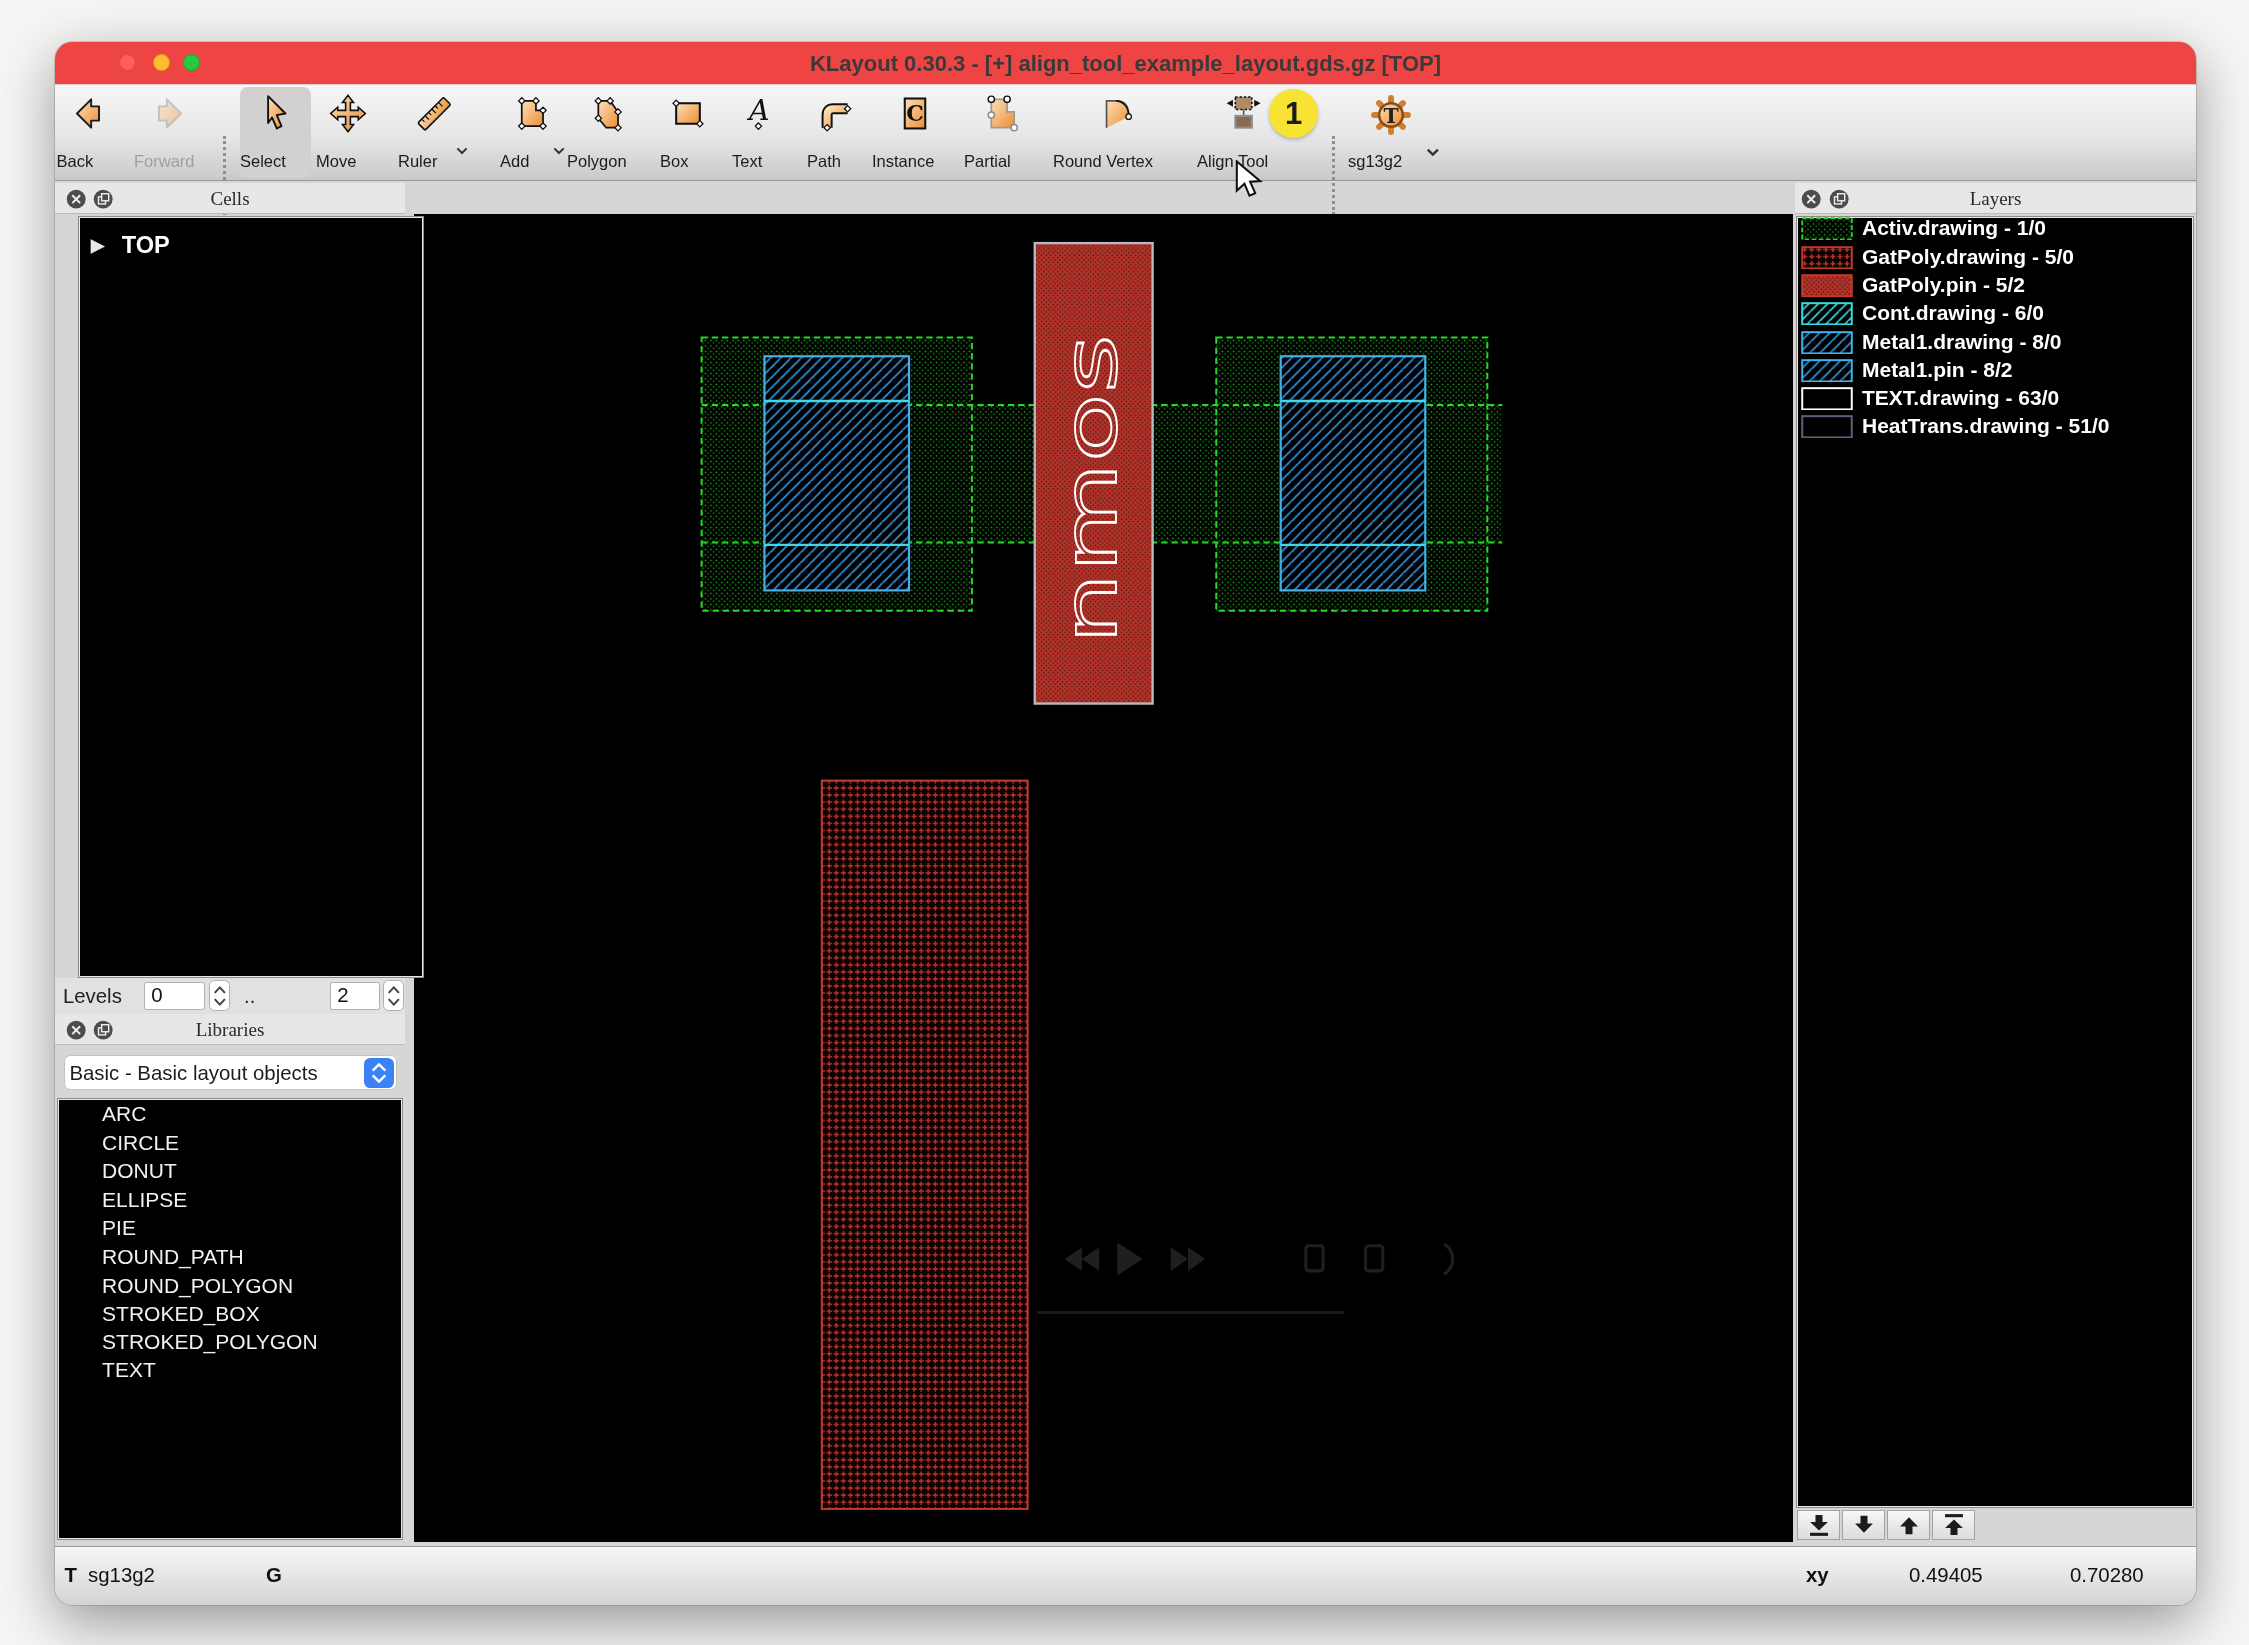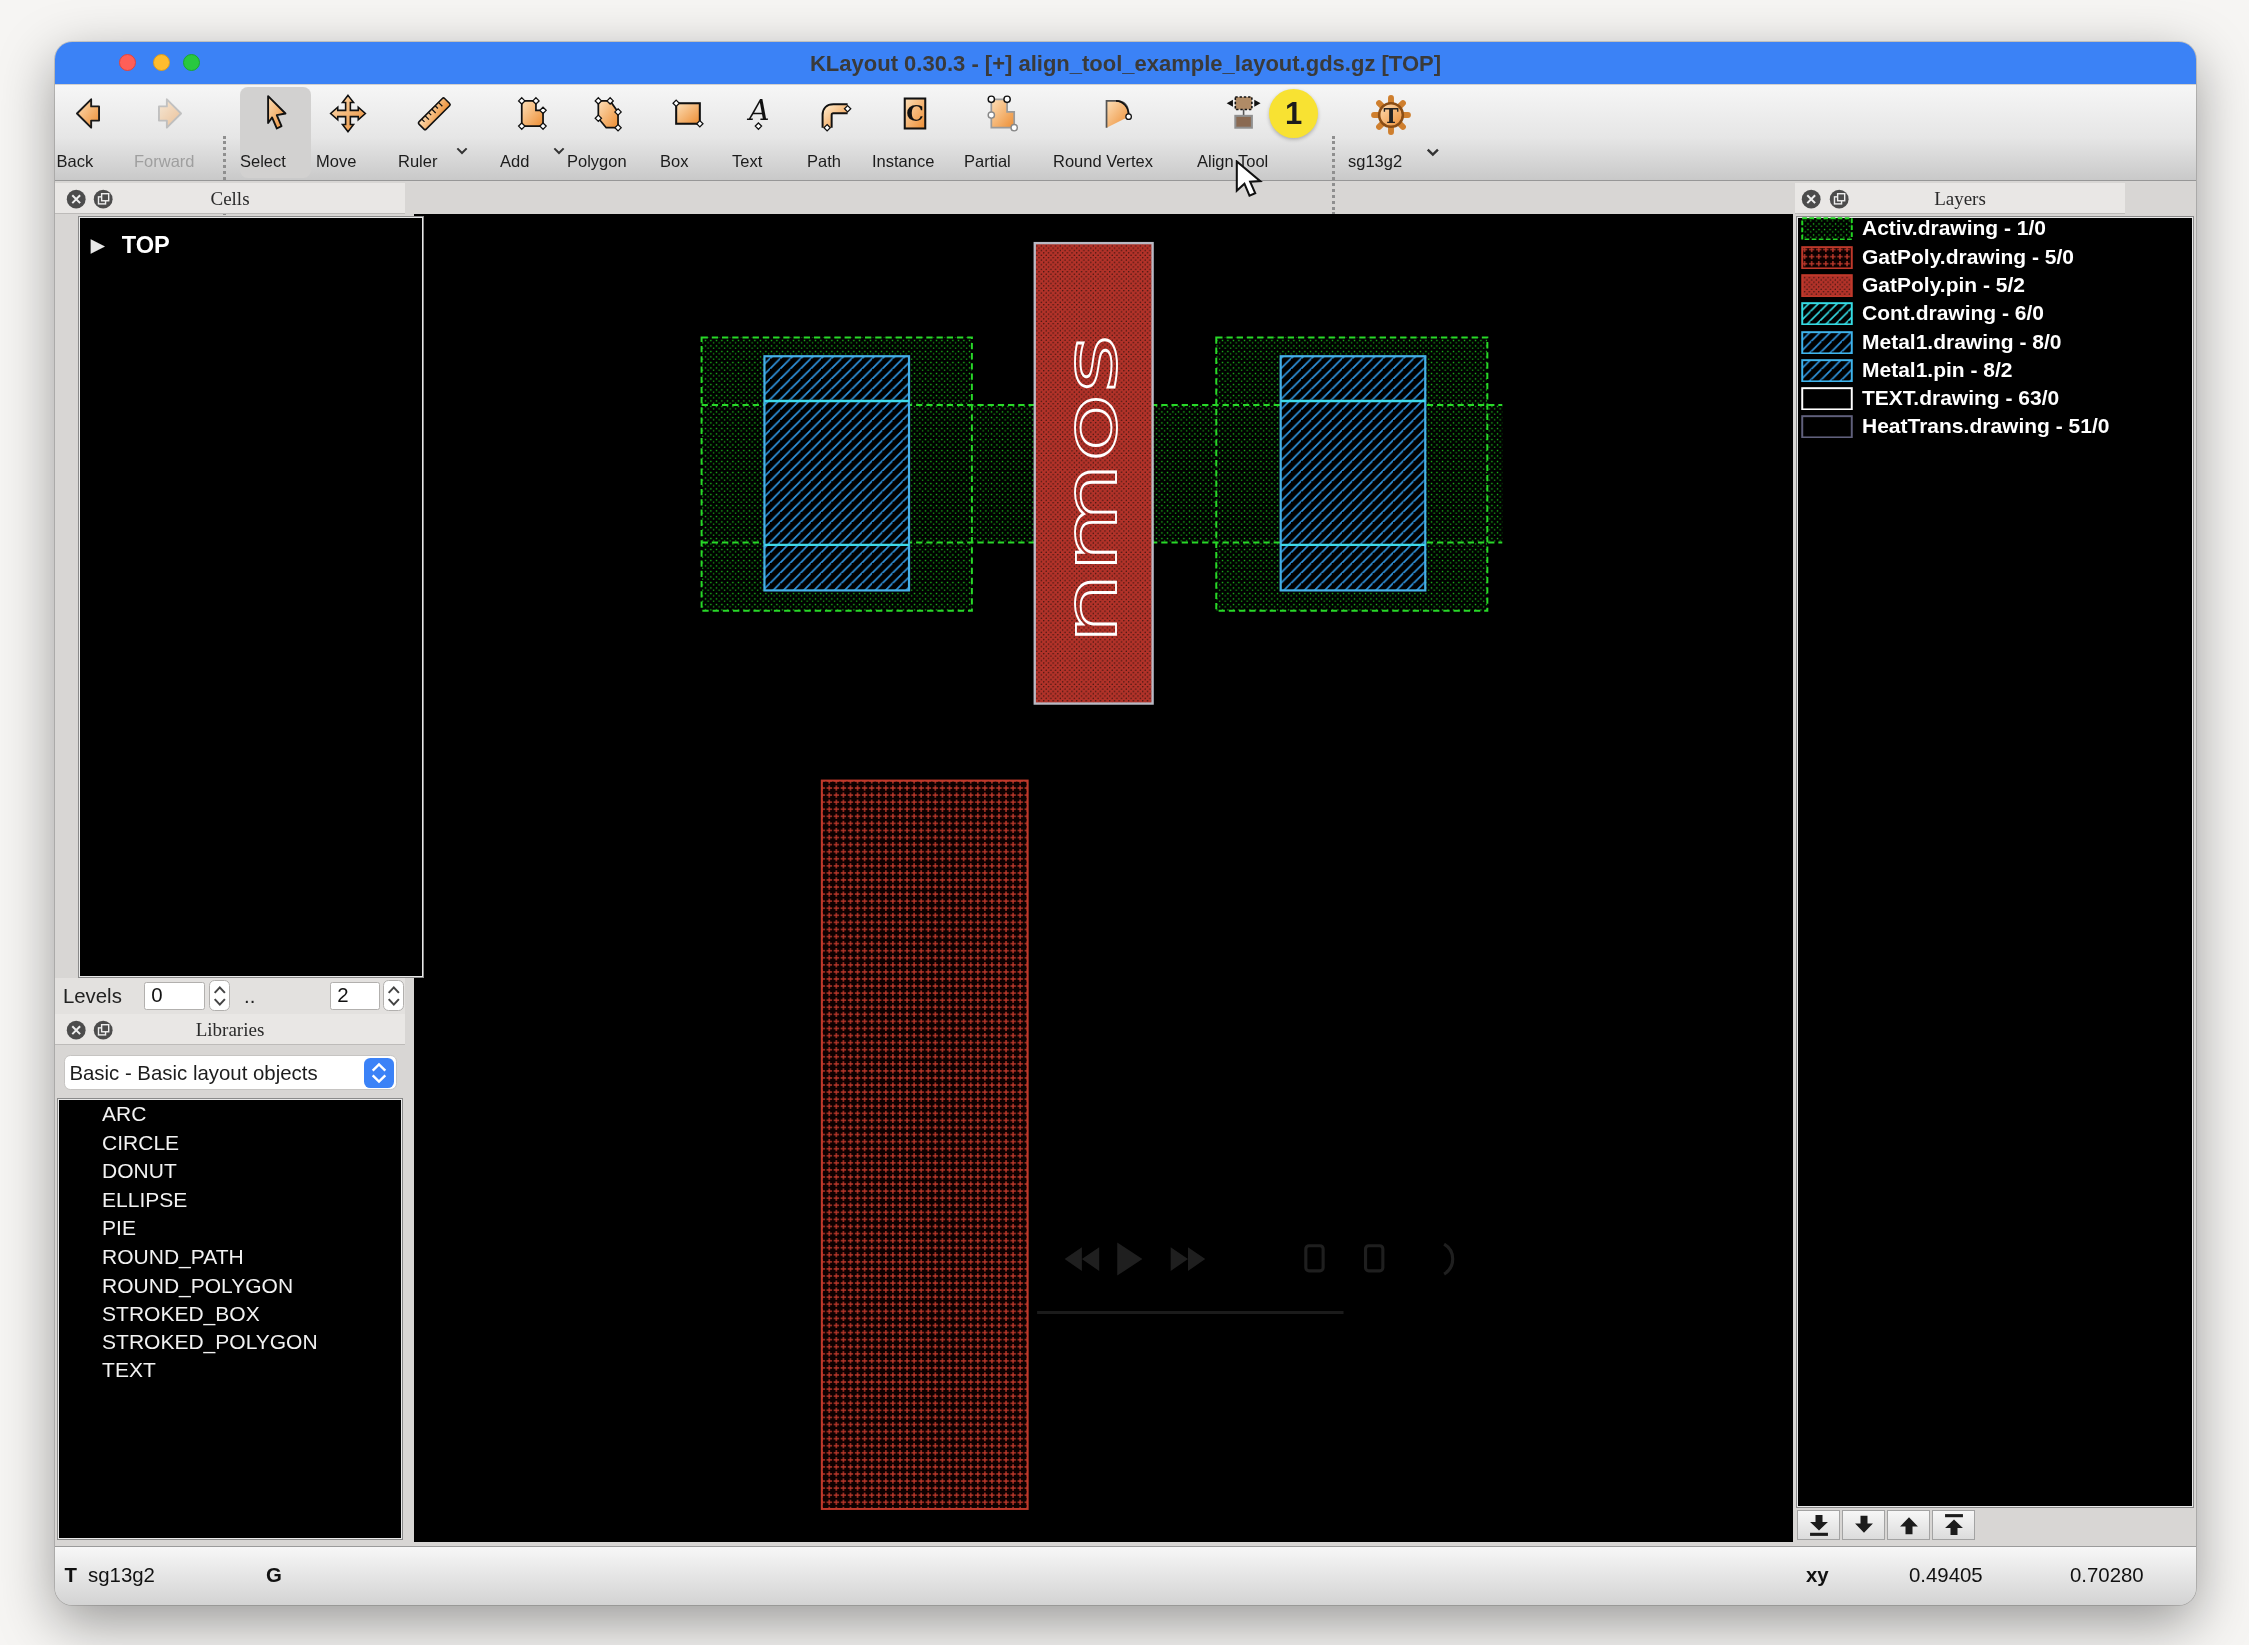--- a/index.html
+++ b/index.html
@@ -2,21 +2,21 @@
 <html style="font-size:12.6px"><head>
 <meta charset="utf-8">
 <style>
   html,body{margin:0;padding:0;width:2250px;height:1645px;background:#f6f5f3;overflow:hidden;
             font-family:"Liberation Sans", sans-serif; -webkit-font-smoothing:antialiased;}
   *{box-sizing:border-box;}
   #win{position:absolute;left:55px;top:42px;width:2141px;height:1563px;background:#d8d6d4;
        border-radius:17.3px;overflow:hidden;
        box-shadow:0 17.3px 55px rgba(0,0,0,.38),0 0 0 0.8px rgba(0,0,0,.18);}
   
-  .titlebar{position:absolute;left:0;top:0;width:100%;height:43px;background:#3b82f6;border-bottom:0.8px solid #d2d0ce;}
+  .titlebar{position:absolute;left:0;top:0;width:100%;height:43px;background:#ef4444;border-bottom:0.8px solid #d2d0ce;}
   .tl{position:absolute;top:11.8px;width:17.3px;height:17.3px;border-radius:50%;}
   .tl.red{left:64px;background:#ff5f57;border:0.8px solid #e0443e;}
   .tl.yellow{left:98px;background:#febc2e;border:0.8px solid #d89b20;}
   .tl.green{left:128px;background:#28c840;border:0.8px solid #1da62f;}
   .wtitle{position:absolute;left:0;top:0;width:100%;height:43px;line-height:43px;text-align:center;
           font-size:22px;font-weight:bold;color:#3a3a3a;}
   
   .toolbar{position:absolute;left:0;top:43px;width:100%;height:96px;
            background:linear-gradient(#f6f6f6,#e6e6e6 55%,#c9c9c9);border-bottom:0.8px solid #979797;}
   .titem{position:absolute;top:1.6px;height:91px;}
@@ -346,21 +346,21 @@
     <div class="libitem" style="top:59px;">DONUT</div>
     <div class="libitem" style="top:88px;">ELLIPSE</div>
     <div class="libitem" style="top:116px;">PIE</div>
     <div class="libitem" style="top:145px;">ROUND_PATH</div>
     <div class="libitem" style="top:174px;">ROUND_POLYGON</div>
     <div class="libitem" style="top:202px;">STROKED_BOX</div>
     <div class="libitem" style="top:230px;">STROKED_POLYGON</div>
     <div class="libitem" style="top:258px;">TEXT</div>
   </div>
 
-  <div class="panelhdr" style="left:1740px;top:141px;width:330px;">
+  <div class="panelhdr" style="left:1740px;top:141px;width:401px;">
     <svg class="pbtn" style="left:6.3px;" viewBox="0 0 26 26">
       <circle cx="13" cy="13" r="12" fill="#4c4c4c"></circle>
         <path d="M8 8 L18 18 M18 8 L8 18" stroke="#eee" stroke-width="2.6"></path>
     </svg>
     <svg class="pbtn" style="left:34px;" viewBox="0 0 26 26">
       <circle cx="13" cy="13" r="12" fill="#4c4c4c"></circle>
       <rect x="7" y="10" width="9" height="9" fill="none" stroke="#eee" stroke-width="1.8"></rect>
       <rect x="11" y="6" width="9" height="9" fill="#4c4c4c" stroke="#eee" stroke-width="1.8"></rect>
     </svg>
     <div class="ptitle">Layers</div>

